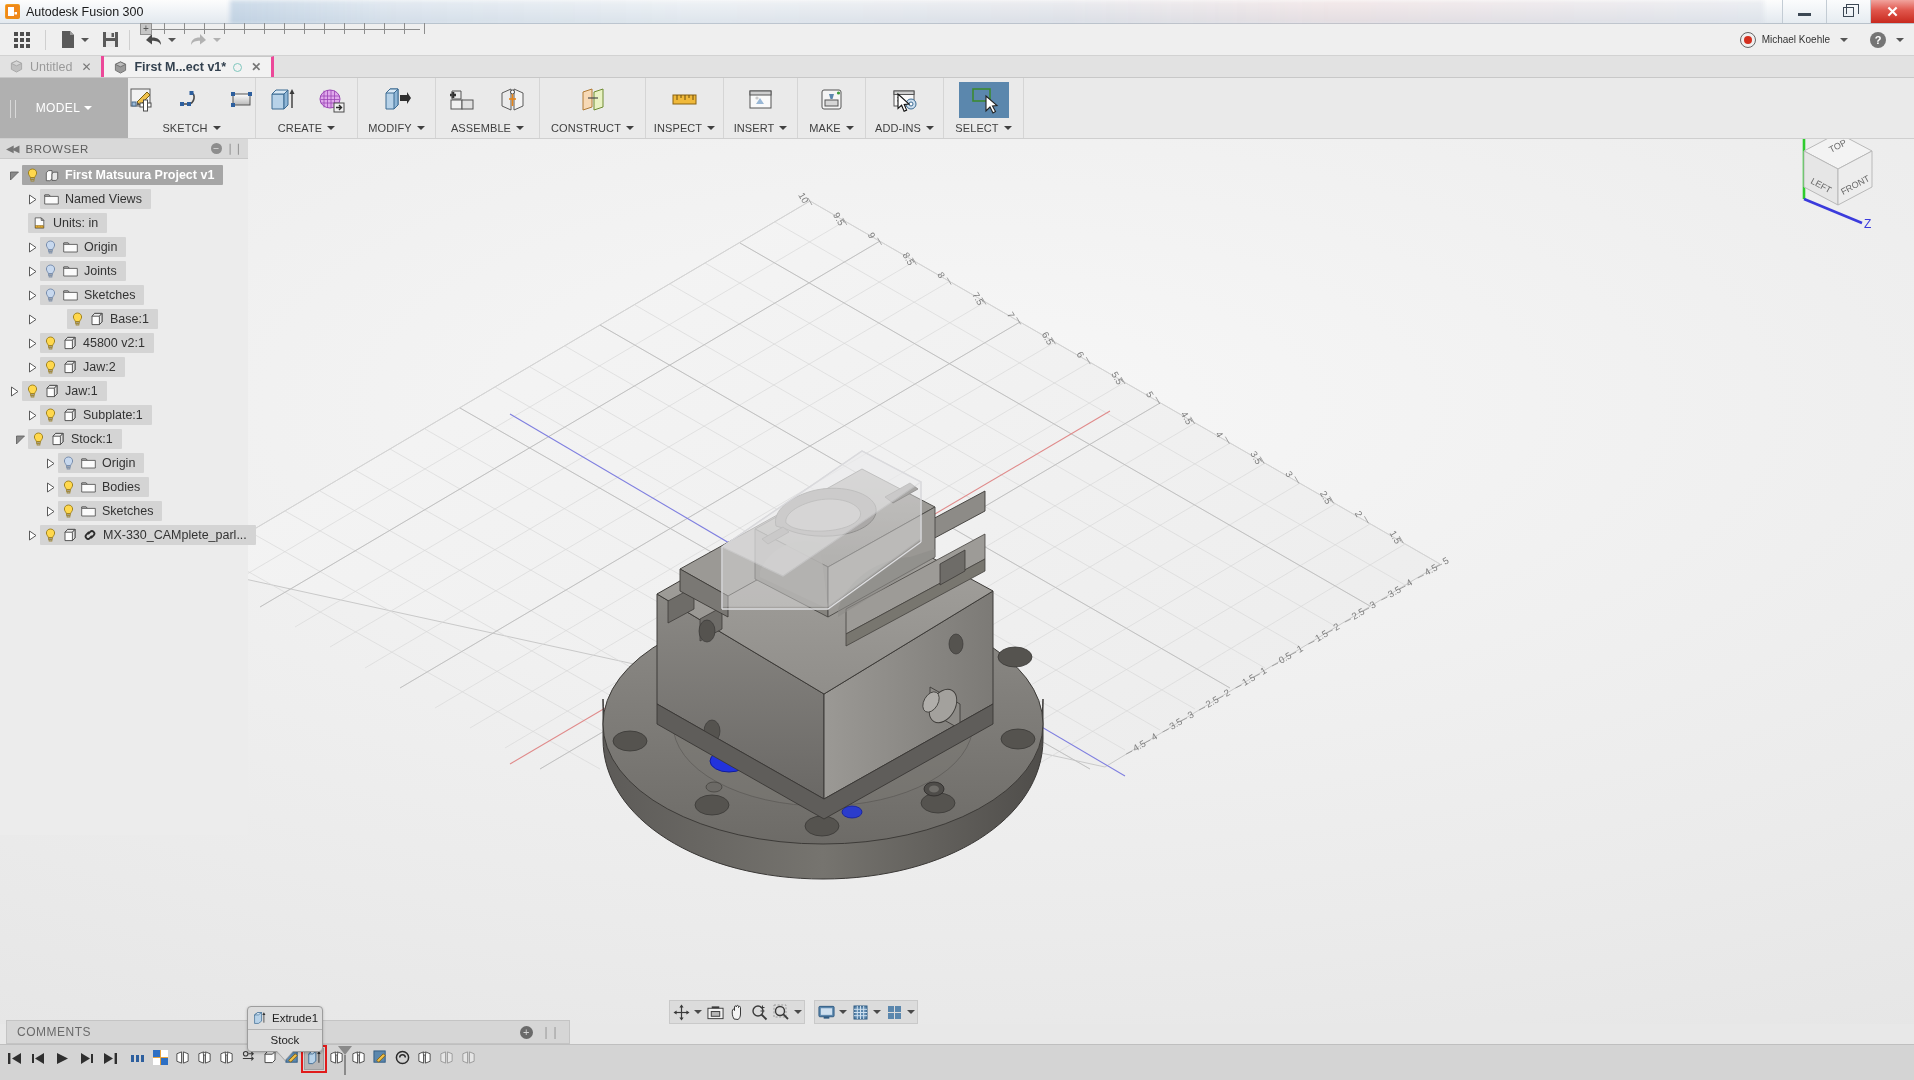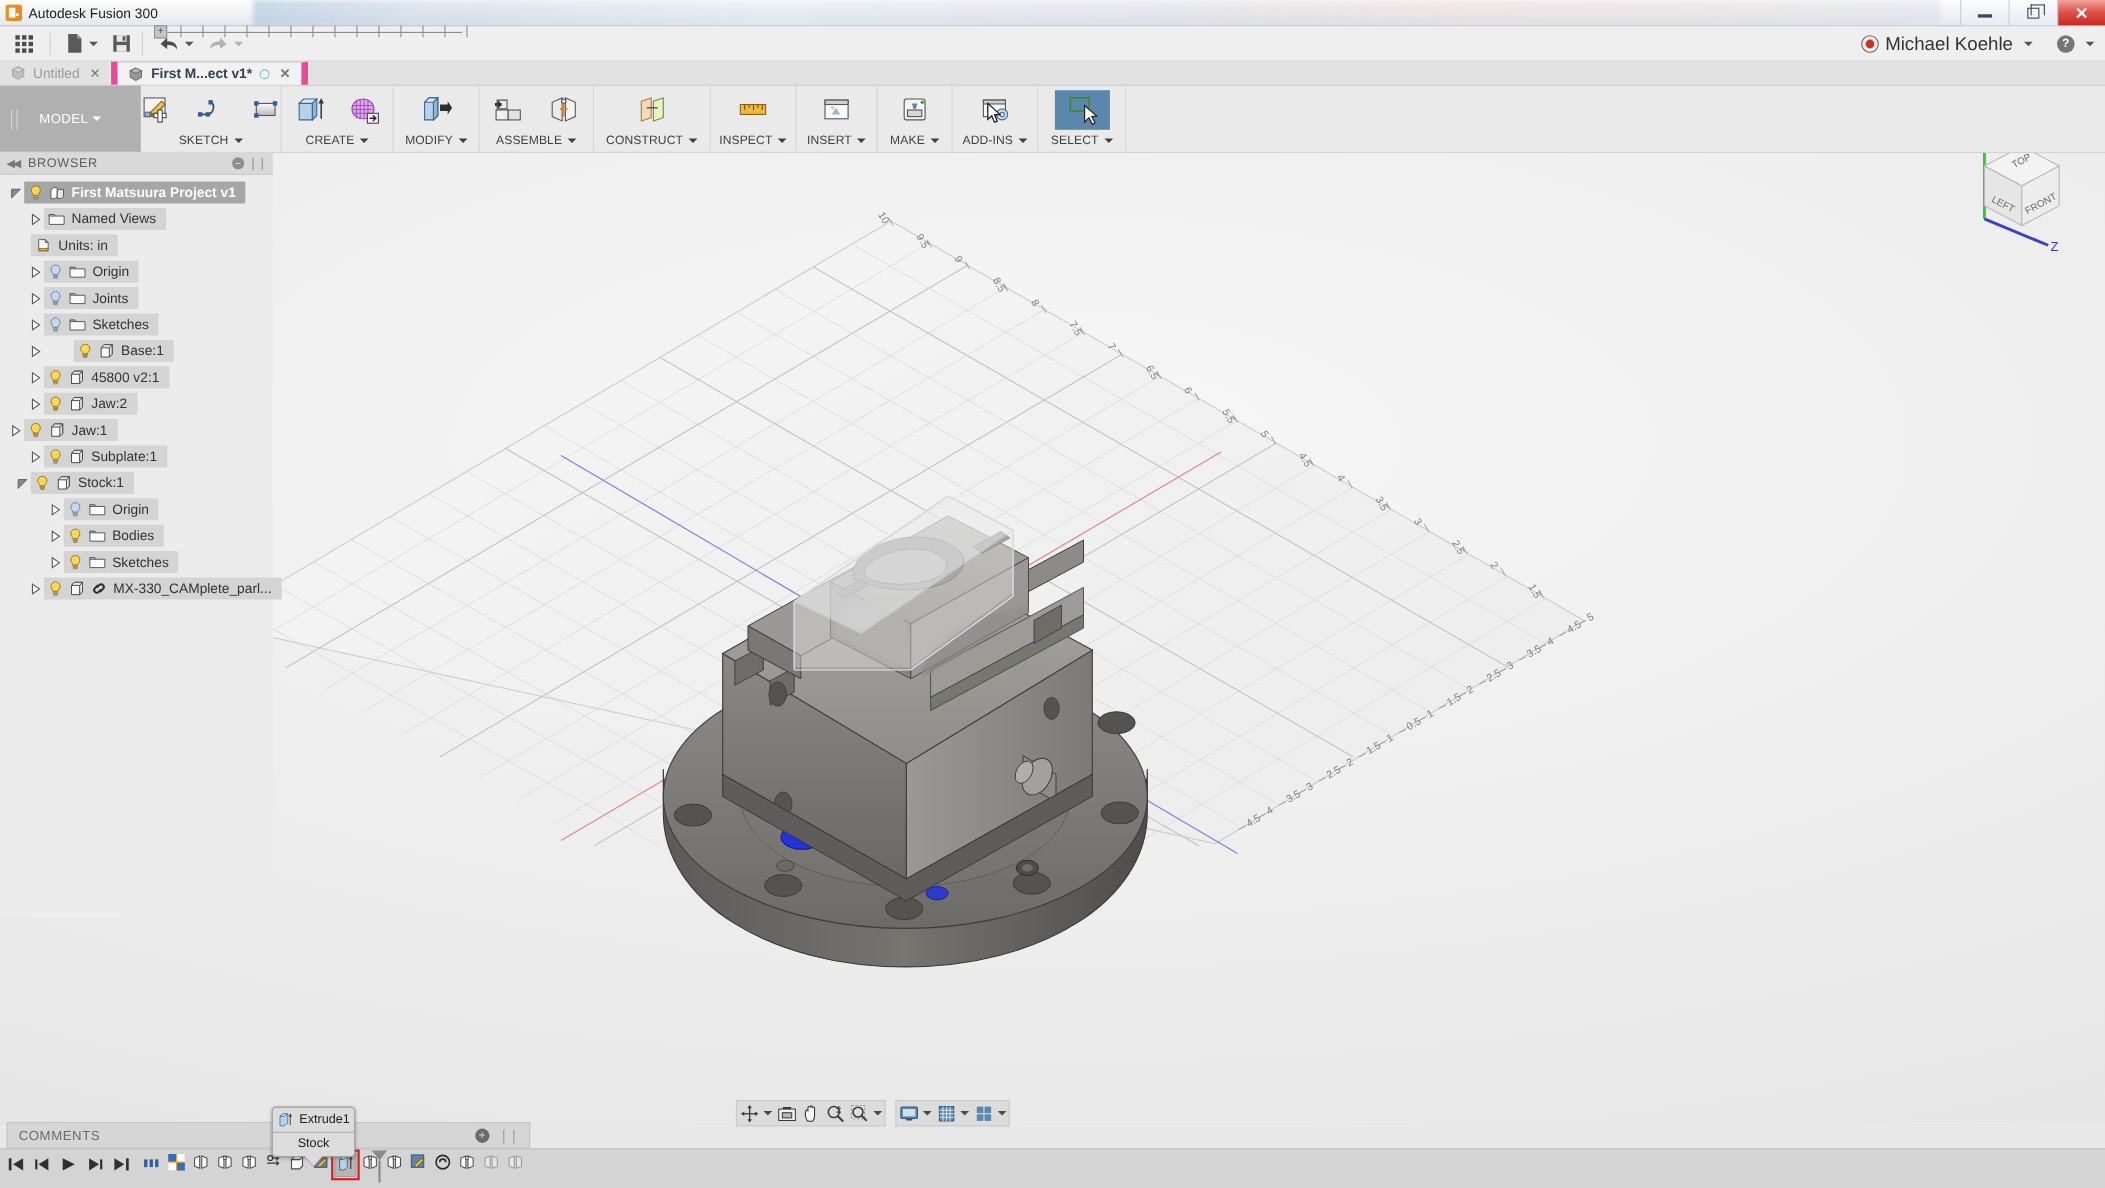--- a/index.html
+++ b/index.html
@@ -57,31 +57,31 @@
     display:flex; align-items:center;
   }
   .qat-btn{ display:flex; align-items:center; height:26px; padding:0 4px; margin-left:4px; cursor:default;}
   .grid9{ display:grid; grid-template-columns:repeat(3,4px); grid-template-rows:repeat(3,4px); gap:2px; margin:0 6px;}
   .grid9 i{ background:#4d4d4d; display:block; width:4px;height:4px;}
   .qat-sep{ width:1px;height:20px;background:#cfcfcf;margin:0 5px;}
   .caret{ width:0;height:0;border-left:4px solid transparent;border-right:4px solid transparent;border-top:4.5px solid #555; margin-left:4px;}
   .qat-right{ margin-left:auto; display:flex; align-items:center; padding-right:10px; gap:6px;}
   .rec-dot{ width:16px;height:16px;border-radius:50%;border:1.6px solid #666;display:flex;align-items:center;justify-content:center;}
   .rec-dot i{ width:8px;height:8px;border-radius:50%;background:#d32f1f;display:block;}
-  .user-name{ font-size:17px; color:#333;}
+  .user-name{ font-size:10px; color:#333;}
   .help-circ{ width:16px;height:16px;border-radius:50%;background:#757575;color:#fff;font-size:11px;font-weight:bold;display:flex;align-items:center;justify-content:center;}
 
   
   .doctabs{
     position:absolute; top:56px; left:0; width:1914px; height:22px;
     background:#e2e2e2; border-bottom:1px solid #c8c8c8; display:flex; align-items:flex-end;
   }
   .dtab{
     height:21px; display:flex;align-items:center; gap:7px; padding:0 10px;
-    font-size:12.5px; border-right:6px solid #ec4899; cursor:default;
+    font-size:12.5px; border-right:3px solid #ec4899; cursor:default;
   }
   .dtab.inactive{ color:#9a9a9a; background:#e2e2e2;}
   .dtab.active{ color:#33414f; font-weight:bold; background:#f2f2f2; border-top:1px solid #c8c8c8;}
   .cubeicon{ width:13px;height:13px; flex:0 0 auto;}
   .tab-x{ color:#777; font-size:12px; margin-left:2px;}
   .tab-circ{ width:9px;height:9px;border:1.4px solid #7fc7bd;border-radius:50%;}
 
   
   .ribbon{
     position:absolute; top:78px; left:0; width:1914px; height:61px;
@@ -130,21 +130,21 @@
   .trow{ display:flex; align-items:center; height:24px; padding-left:6px; cursor:default; white-space:nowrap;}
   .tw{ width:16px;height:16px;flex:0 0 auto;display:flex;align-items:center;justify-content:center;}
   .tchip{ display:inline-flex; align-items:center; gap:6px; height:20px; padding:0 9px 0 4px;
      background:#d4d4d4; border-radius:1px;}
   .tchip.selected{ background:#a6a6a6; color:#fff; font-weight:bold;}
   .bulb{ width:13px;height:14px; flex:0 0 auto;}
   .foldericon{ width:15px;height:12px; flex:0 0 auto;}
   .bodyicon{ width:14px;height:14px; flex:0 0 auto;}
   .linkicon{ width:14px;height:12px; flex:0 0 auto;}
   .comments-bar{
-    position:absolute; left:6px; top:1020px; width:476px; height:24px;
+    position:absolute; left:6px; top:1020px; width:564px; height:24px;
     background:#d6d6d6; border:1px solid #c4c4c4;
     display:flex; align-items:center; padding:0 10px; font-size:12px; color:#6a6a6a;
     letter-spacing:.5px; z-index:25;
   }
   .comments-bar .plus{ margin-left:auto; width:13px;height:13px;border-radius:50%;
     background:#6a6a6a; color:#d6d6d6; font-size:11px; display:flex;align-items:center;justify-content:center;line-height:1;}
   .comments-bar .hgrip{ margin-left:8px; color:#9a9a9a; font-size:12px; letter-spacing:-1px;}
 
   
   .tooltip{

